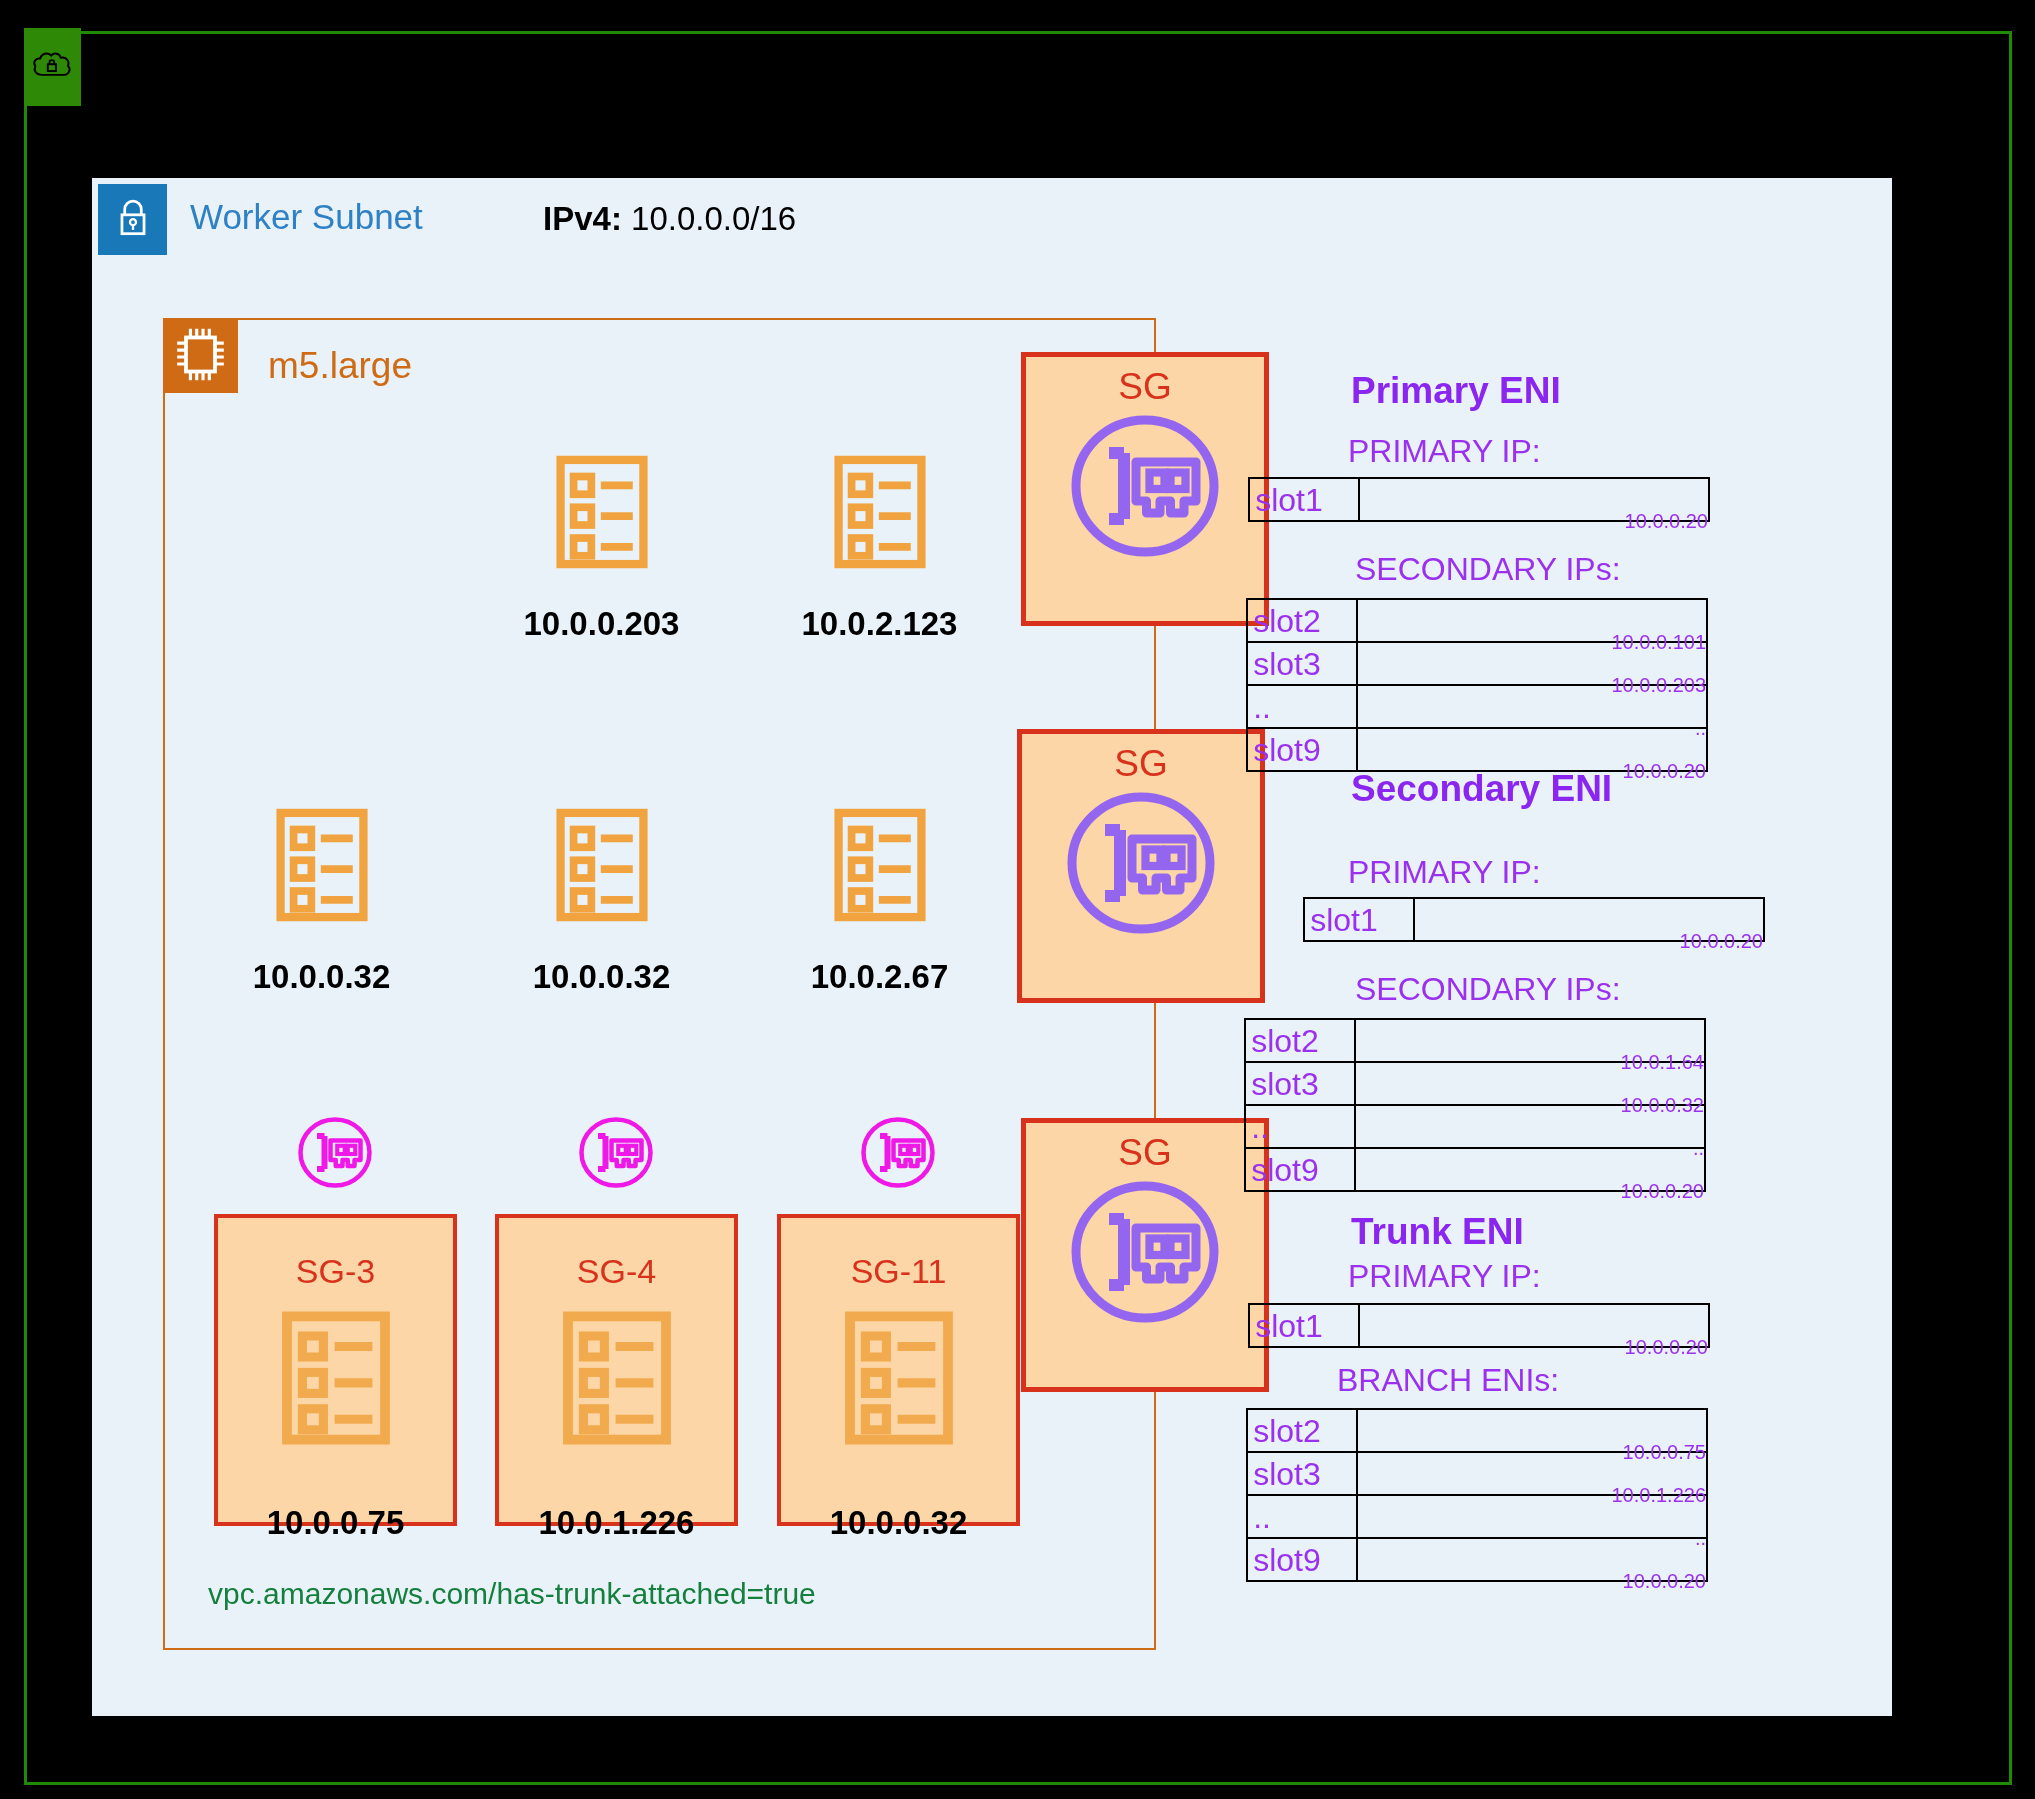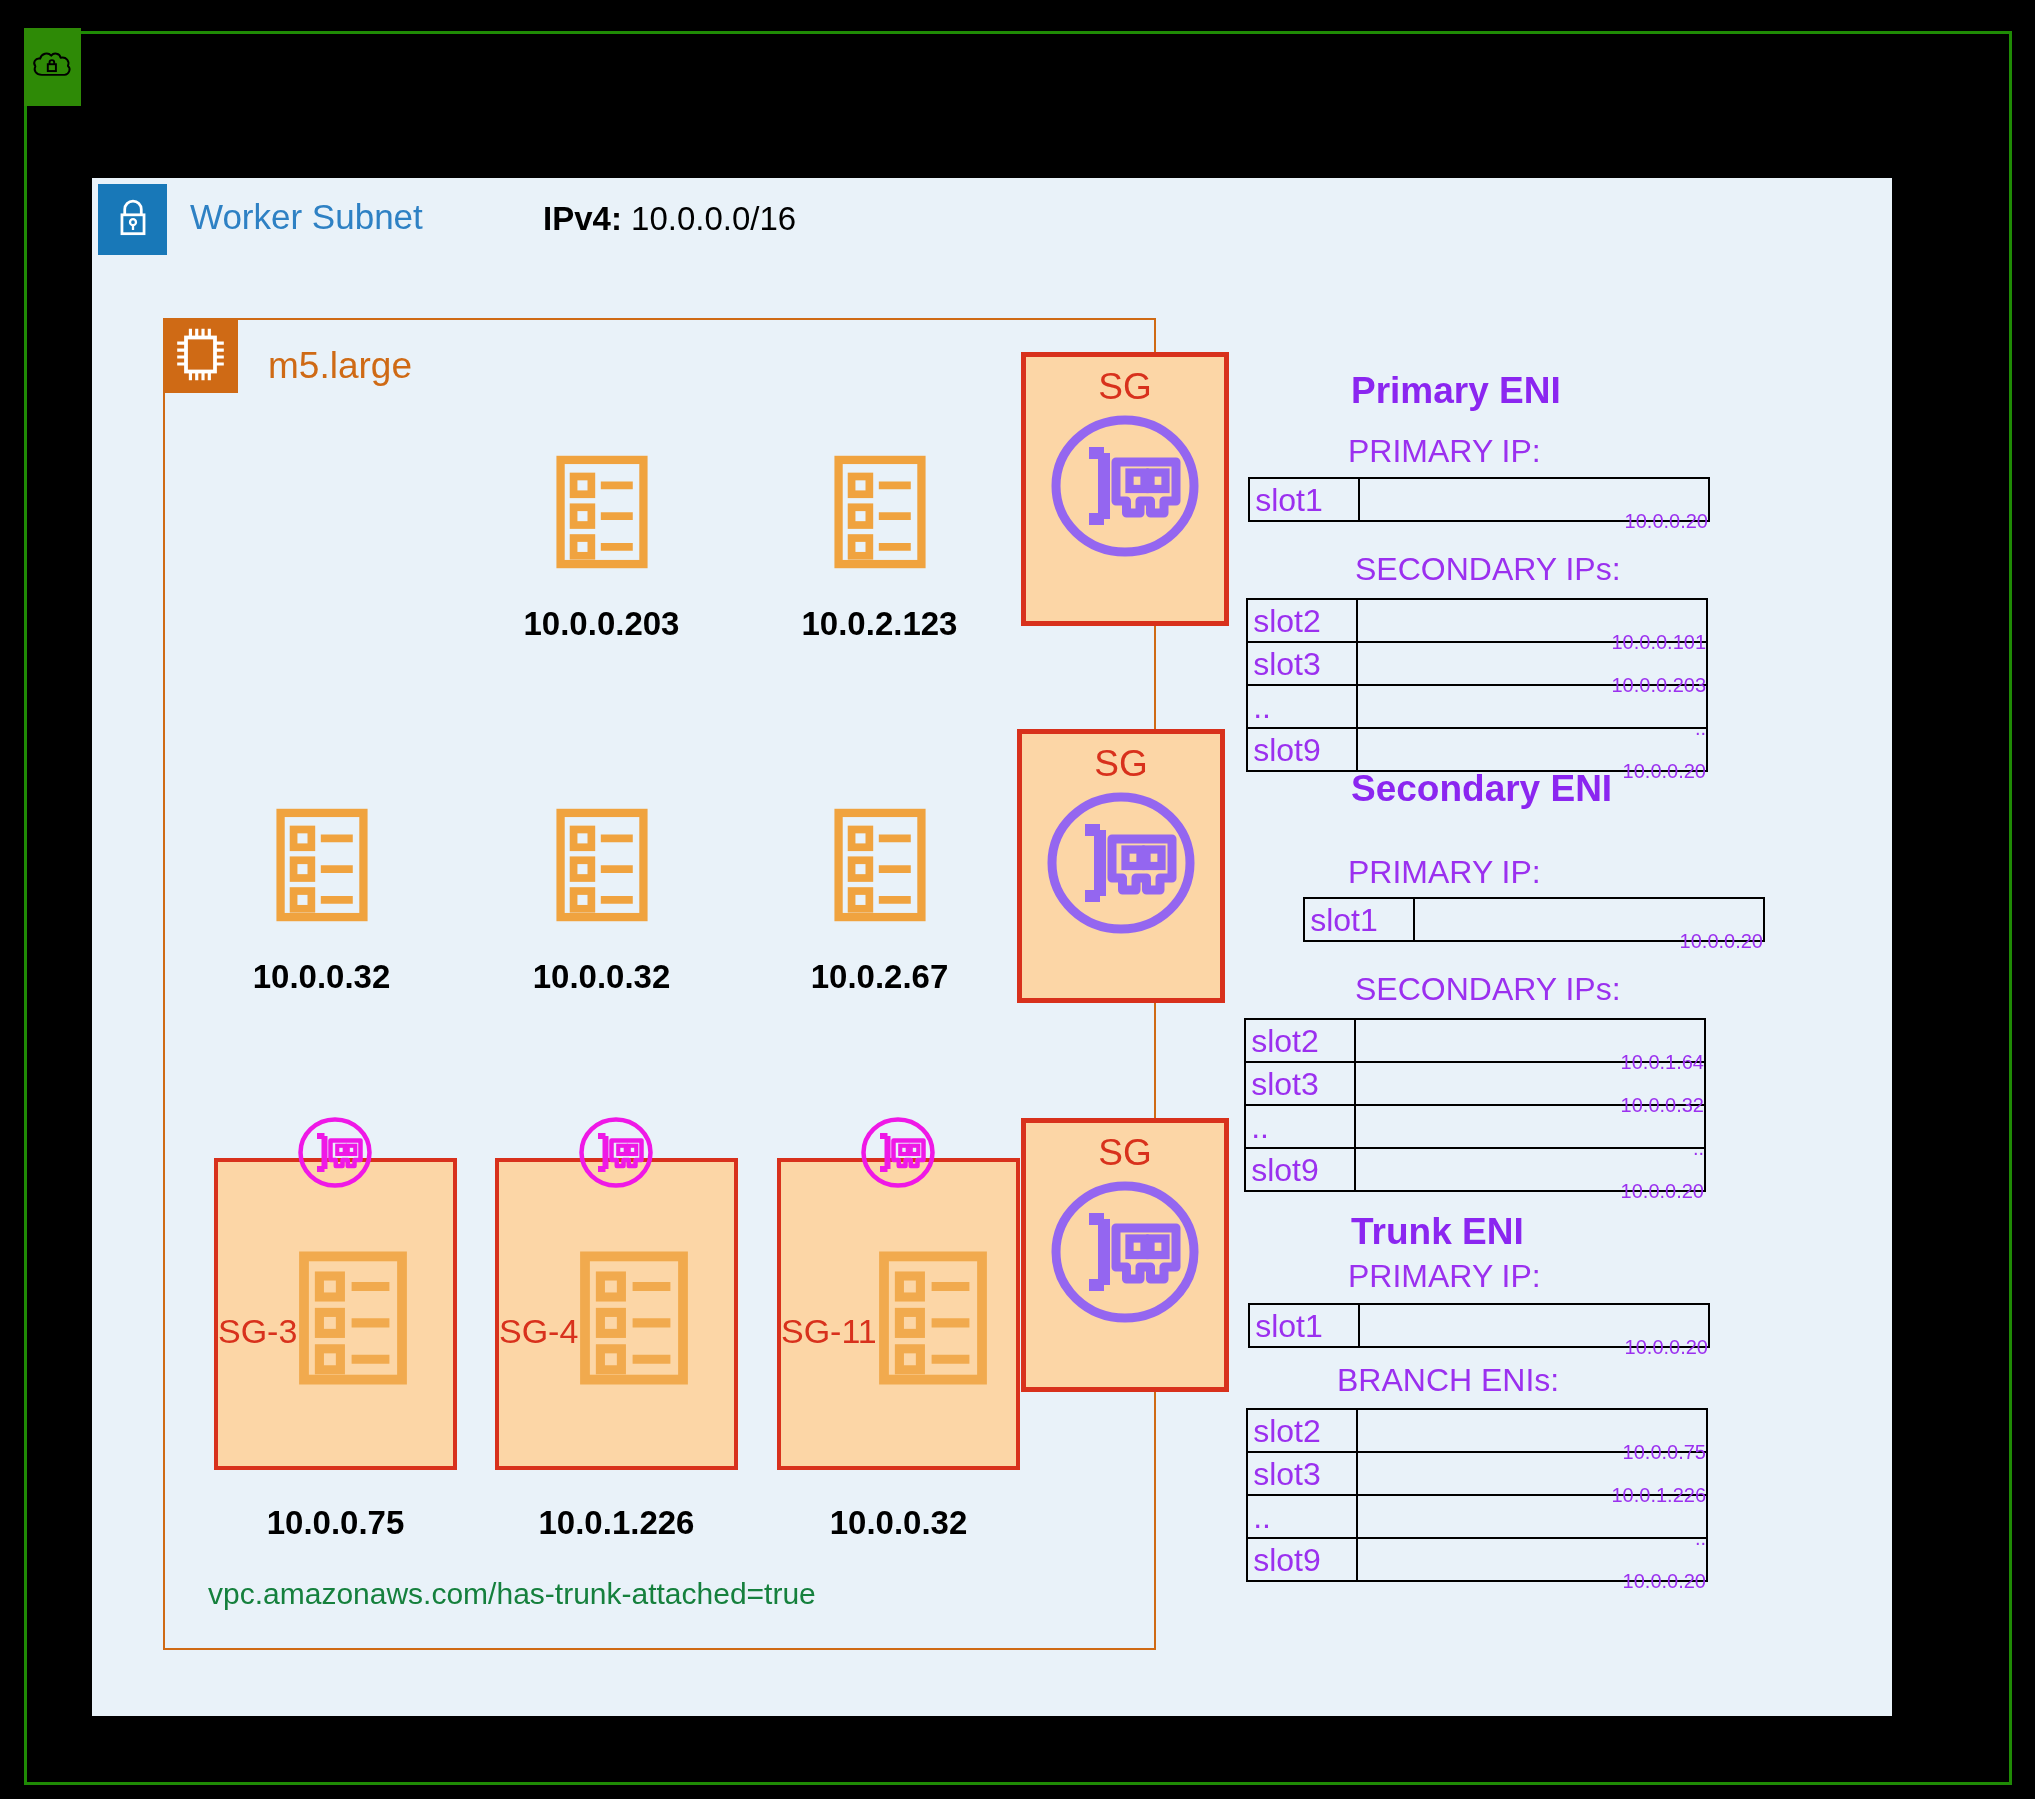--- a/index.html
+++ b/index.html
@@ -29,35 +29,35 @@
   #chip-badge svg{width:63px;height:63px;}
   #instance-label{left:268px;top:345px;font-size:37px;color:var(--instance_orange);}
 
   
   .pod{width:177px;display:flex;flex-direction:column;align-items:center;}
   .pod-icon{width:118px;height:116px;color:var(--pod_orange);}
   .pod-icon svg{width:100%;height:100%;}
   .pod-ip{margin-top:35px;font-size:33px;font-weight:bold;color:#000;white-space:nowrap;}
 
   
-  .branch-box{top:1158px;width:243px;height:312px;background:var(--sg_fill);
+  .branch-box{top:1214px;width:243px;height:312px;background:var(--sg_fill);
               border:4.4px solid var(--sg_red);box-sizing:border-box;
-              display:flex;flex-direction:row;align-items:center;}
+              display:flex;flex-direction:column;align-items:center;}
   .branch-sg-name{margin-top:34px;font-size:34px;color:var(--sg_red);}
   .branch-pod-icon{width:112px;height:156px;margin-top:8.8px;color:var(--pod_orange);opacity:.85;}
   .branch-pod-icon svg{width:100%;height:100%;}
   .magenta-eni{top:1115px;width:84px;height:75px;color:var(--eni_magenta);}
   .magenta-eni svg{width:100%;height:100%;}
   .branch-ip{top:1504px;width:177px;text-align:center;font-size:33px;font-weight:bold;color:#000;white-space:nowrap;}
 
   #annotation{left:208px;top:1577px;font-size:30px;color:#15803d;
               font-family:Liberation Sans, sans-serif;}
 
   
-  .sg-box{width:208px;height:274px;background:var(--sg_fill);border:5.2px solid var(--sg_red);
+  .sg-box{width:248px;height:274px;background:var(--sg_fill);border:5.2px solid var(--sg_red);
           box-sizing:border-box;display:flex;flex-direction:column;align-items:center;}
   .sg-label{margin-top:8.8px;font-size:37px;color:var(--sg_red);}
   .sg-eni{width:156px;height:150px;margin-top:2.9px;color:var(--eni_purple);}
   .sg-eni svg{width:100%;height:100%;}
 
   
   .eni-title{font-size:37px;font-weight:bold;color:var(--header_purple);white-space:nowrap;}
   .eni-sub{font-size:32px;color:var(--table_purple);white-space:nowrap;}
   .eni-table{width:458px;border:2.9px solid #000;box-sizing:content-box;}
   .trow{display:flex;height:41px;border-top:2.9px solid #000;}

